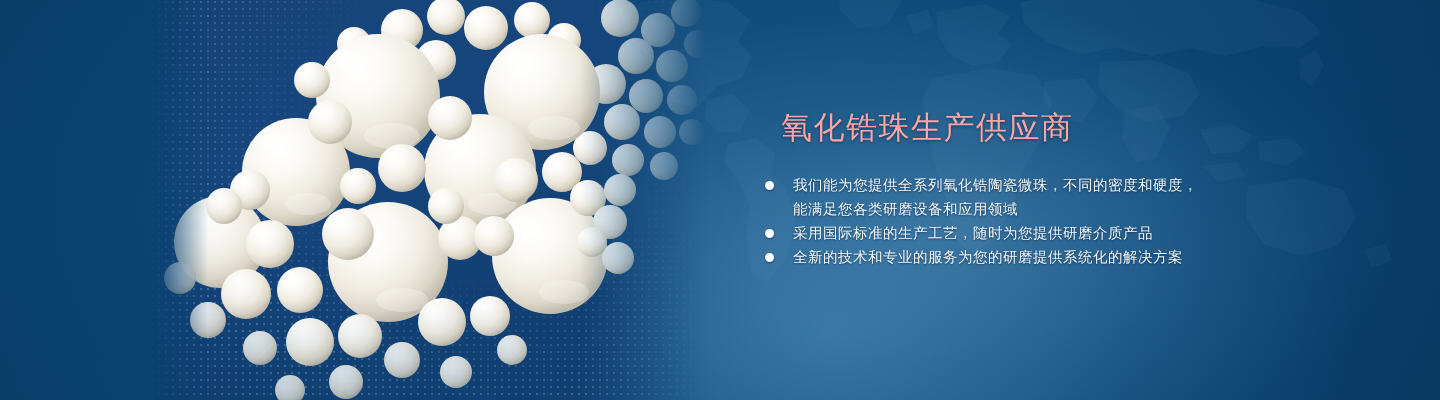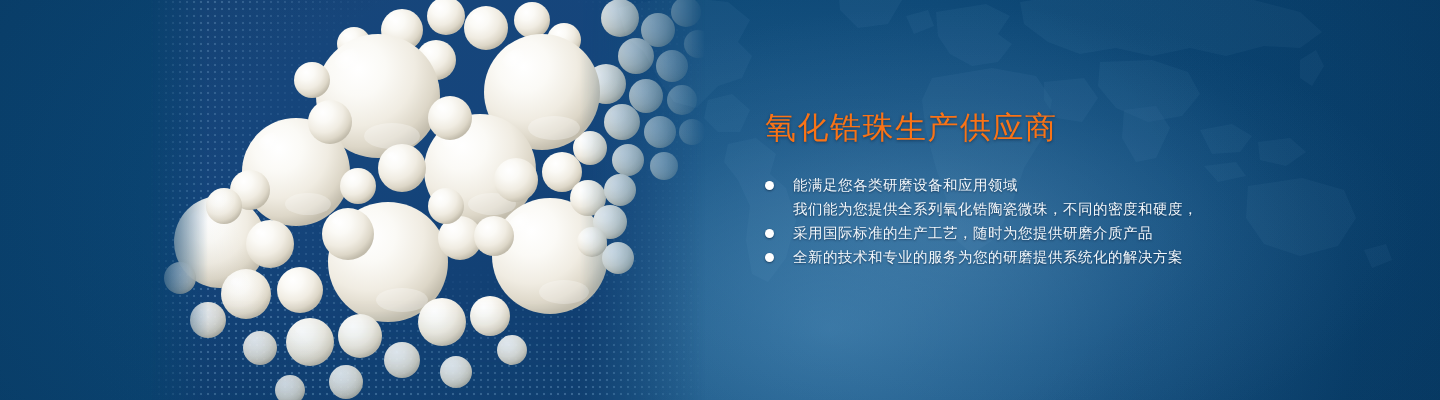--- a/index.html
+++ b/index.html
@@ -108,26 +108,26 @@
   .beads svg { display: block; width: 100%; height: 100%; }
 
   
   .copy {
     position: absolute;
     left: 765px;
     top: 108px;
     width: 620px;
   }
   .headline {
-    color: #f97316;
+    color: #fca5a5;
     font-size: 31px;
     font-weight: 400;
     line-height: 40px;
     letter-spacing: 1.5px;
-    margin: 0 0 25px 0;
+    margin: 0 0 25px 16px;
     text-shadow: 0 1px 3px rgba(0,20,45,0.5);
     white-space: nowrap;
   }
   .bullets {
     list-style: none;
     margin: 0;
     padding: 0;
   }
   .bullet {
     position: relative;
@@ -342,22 +342,22 @@
   <div class="bg-vignette"></div>
 
   <div class="copy">
 
     <h1 class="headline">氧化锆珠生产供应商</h1>
 
     <ul class="bullets">
 
       <li class="bullet">
         <span class="bullet-dot"></span>
+        <span class="bullet-line">我们能为您提供全系列氧化锆陶瓷微珠，不同的密度和硬度，</span>
         <span class="bullet-line">能满足您各类研磨设备和应用领域</span>
-        <span class="bullet-line">我们能为您提供全系列氧化锆陶瓷微珠，不同的密度和硬度，</span>
       </li>
 
       <li class="bullet">
         <span class="bullet-dot"></span>
         <span class="bullet-line">采用国际标准的生产工艺，随时为您提供研磨介质产品</span>
       </li>
 
       <li class="bullet">
         <span class="bullet-dot"></span>
         <span class="bullet-line">全新的技术和专业的服务为您的研磨提供系统化的解决方案</span>

